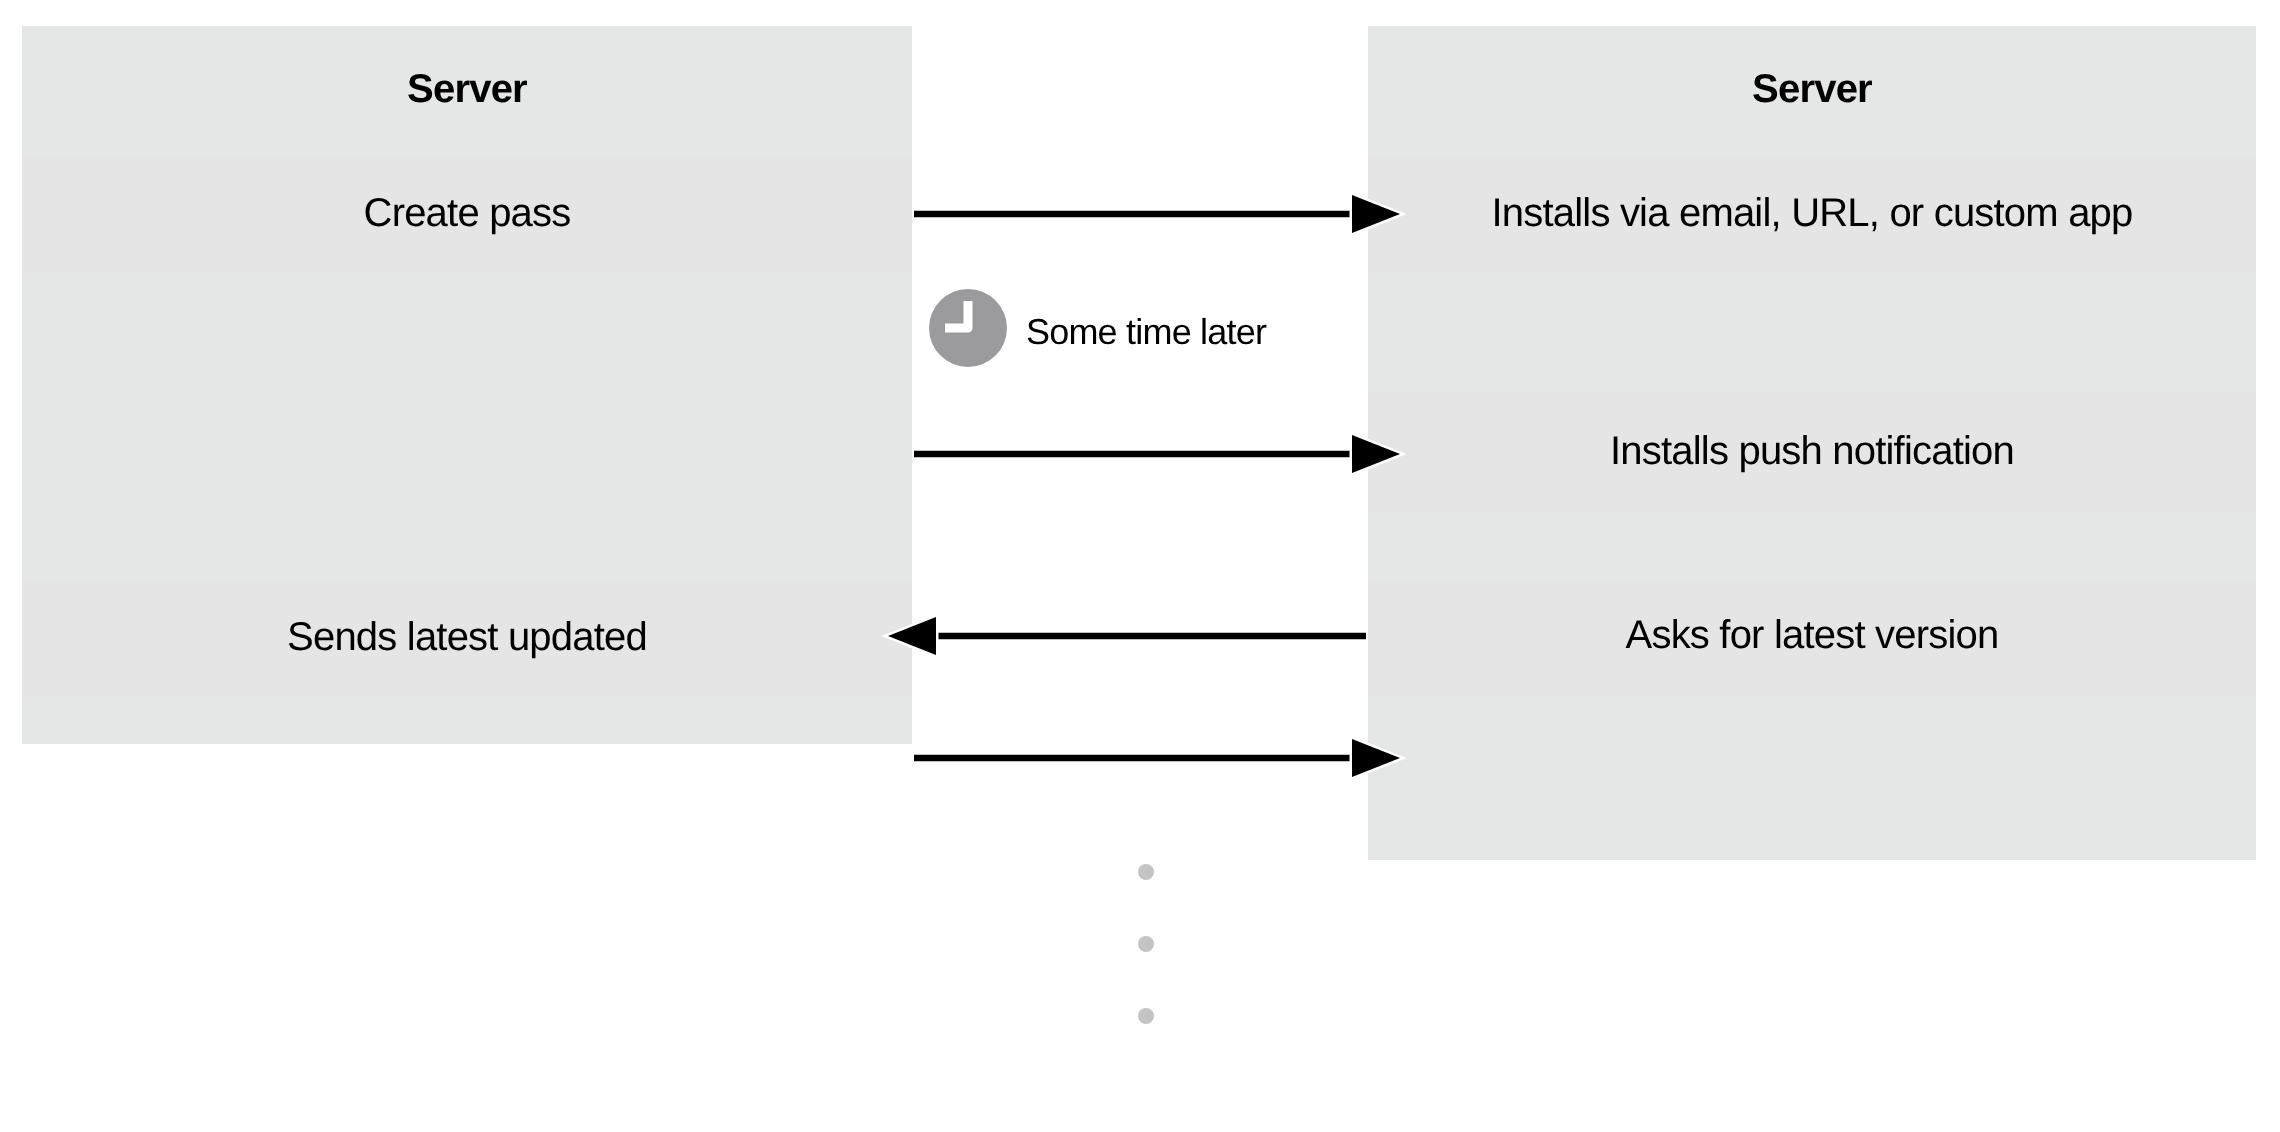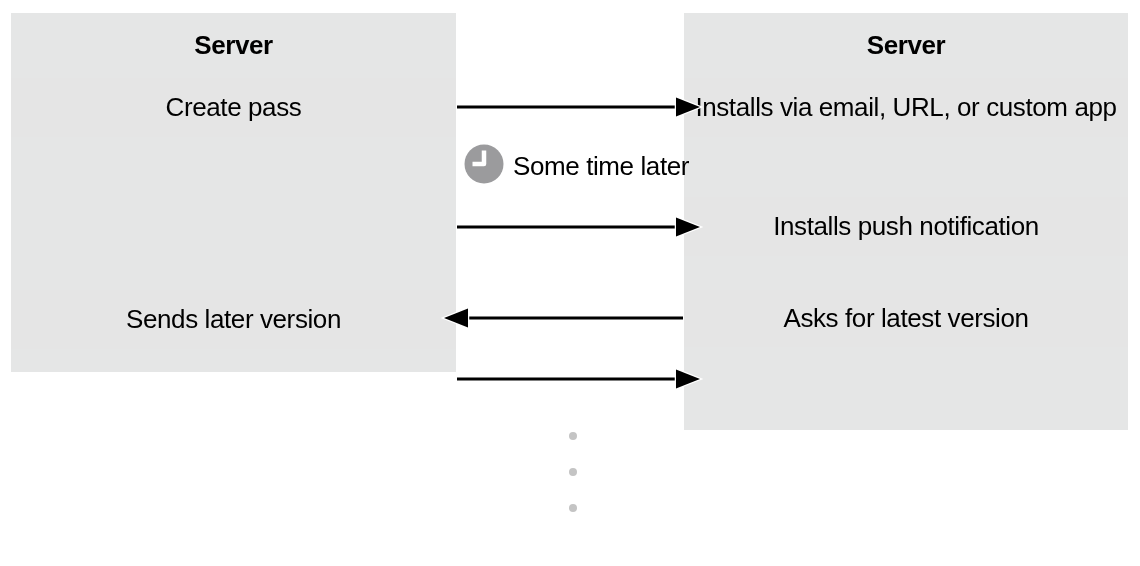--- a/index.html
+++ b/index.html
@@ -12,38 +12,38 @@
     color: #000000;
     overflow: hidden;
   }
   .col { position: absolute; top: 13px; }
   .col-server { left: 11px;  width: 445px; }
   .col-client { left: 684px; width: 444px; }
   .row {
     display: flex;
     align-items: center;
     justify-content: center;
-    font-size: 26px;
+    font-size: 20px;
     letter-spacing: -0.4px;
     white-space: nowrap;
   }
   .row.header { font-weight: bold; }
   .bg-gray { background: #e5e6e6; }
   .bg-blue { background: #e5e5e5; }
   .h65 { height: 65px; } .h59 { height: 59px; } .h60 { height: 60px; }
   .h93 { height: 93px; } .h57 { height: 57px; justify-content: center; } .h34 { height: 34px; }
   .h23 { height: 23px; } .h83 { height: 83px; }
   .overlay {
     position: absolute; left: 0; top: 0;
     width: 1140px; height: 566px;
     pointer-events: none;
   }
   .note {
     position: absolute;
-    font-size: 26px;
+    font-size: 18px;
     letter-spacing: -0.4px;
     line-height: 32px;
     white-space: nowrap;
   }
   .note-time { left: 513px; top: 150px; }
   .note-footer { left: 424px; top: 520px; width: 300px; text-align: center; }
 </style>
 </head>
 <body>
 
@@ -52,21 +52,21 @@
   <div class="col col-server">
     <div class="row header bg-gray h65">
       <span>Server</span>
     </div>
     <div class="row bg-blue h59">
       <span>Create pass</span>
     </div>
     <div class="row bg-gray h60"></div>
     <div class="row bg-gray h93"></div>
     <div class="row bg-blue h59">
-      <span>Sends later version</span>
+      <span>Sends latest updated</span>
     </div>
     <div class="row bg-gray h23"></div>
   </div>
 
   <div class="col col-client">
     <div class="row header bg-gray h65">
       <span>Server</span>
     </div>
     <div class="row bg-blue h59">
       <span>Installs via email, URL, or custom app</span>

